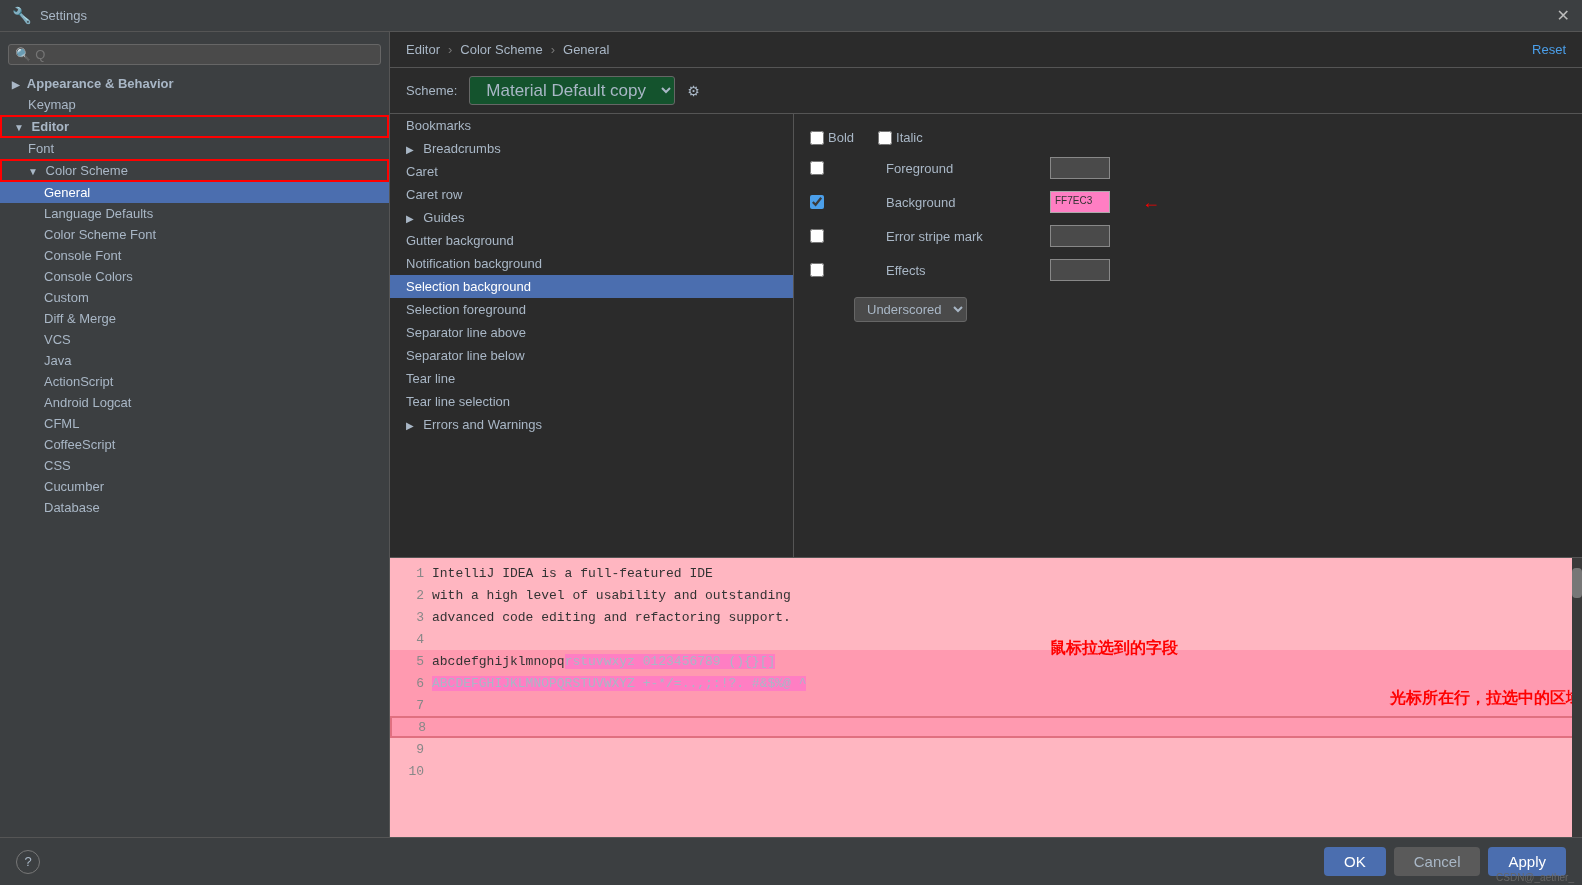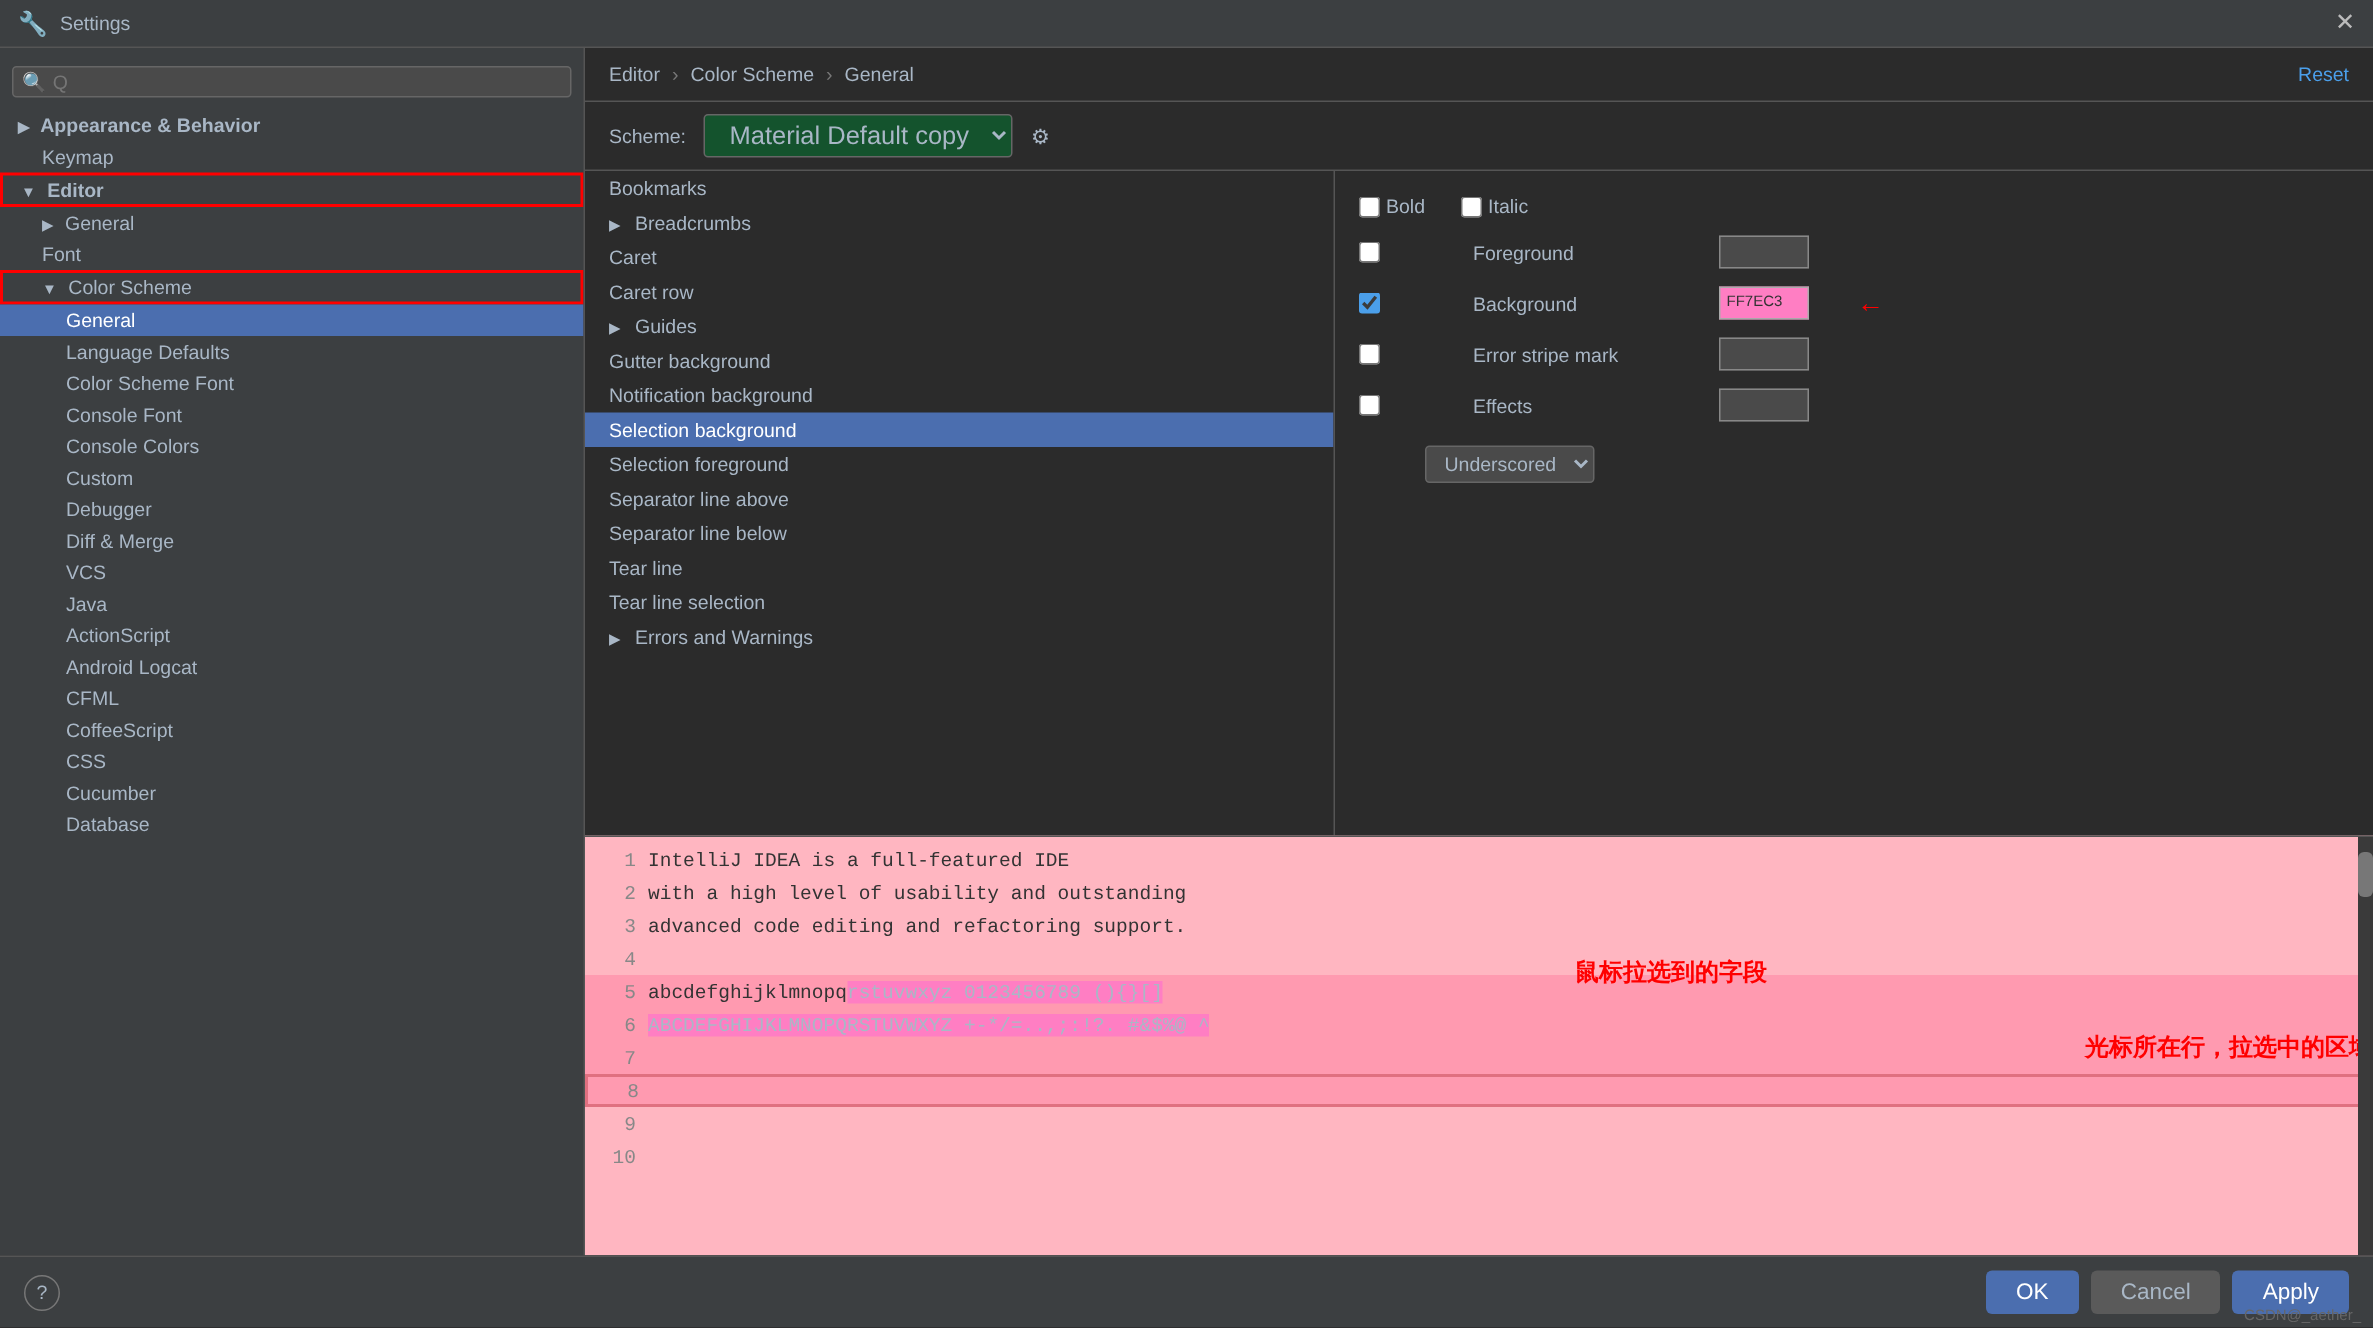--- a/index.html
+++ b/index.html
@@ -124,21 +124,21 @@
 
     
     .middle-section {
       display: flex;
       flex: 1;
       overflow: hidden;
     }
 
     
     .items-list {
-      width: 500px;
+      width: 404px;
       border-right: 1px solid #555;
       overflow-y: auto;
       background: #2b2b2b;
     }
     .list-item {
       padding: 4px 16px;
       cursor: pointer;
       color: #a9b7c6;
       white-space: nowrap;
     }
@@ -281,24 +281,20 @@
       <span>Appearance &amp; Behavior</span>
     </div>
     <div class="sidebar-item level-1">
       <span>Keymap</span>
     </div>
     <div class="sidebar-item level-0" style="border: 2px solid red; padding: 2px 12px;">
       <span class="expand-arrow">▼</span>
       <span>Editor</span>
     </div>
     <div class="sidebar-item level-1">
-      <span class="expand-arrow">▶</span>
-      <span>General</span>
-    </div>
-    <div class="sidebar-item level-1">
       <span>Font</span>
     </div>
     <div class="sidebar-item level-1" style="border: 2px solid red; padding: 2px 12px 2px 26px;">
       <span class="expand-arrow">▼</span>
       <span>Color Scheme</span>
     </div>
     <div class="sidebar-item level-2 selected">
       <span>General</span>
     </div>
     <div class="sidebar-item level-2">
@@ -308,23 +304,20 @@
       <span>Color Scheme Font</span>
     </div>
     <div class="sidebar-item level-2">
       <span>Console Font</span>
     </div>
     <div class="sidebar-item level-2">
       <span>Console Colors</span>
     </div>
     <div class="sidebar-item level-2">
       <span>Custom</span>
-    </div>
-    <div class="sidebar-item level-2">
-      <span>Debugger</span>
     </div>
     <div class="sidebar-item level-2">
       <span>Diff &amp; Merge</span>
     </div>
     <div class="sidebar-item level-2">
       <span>VCS</span>
     </div>
     <div class="sidebar-item level-2">
       <span>Java</span>
     </div>

